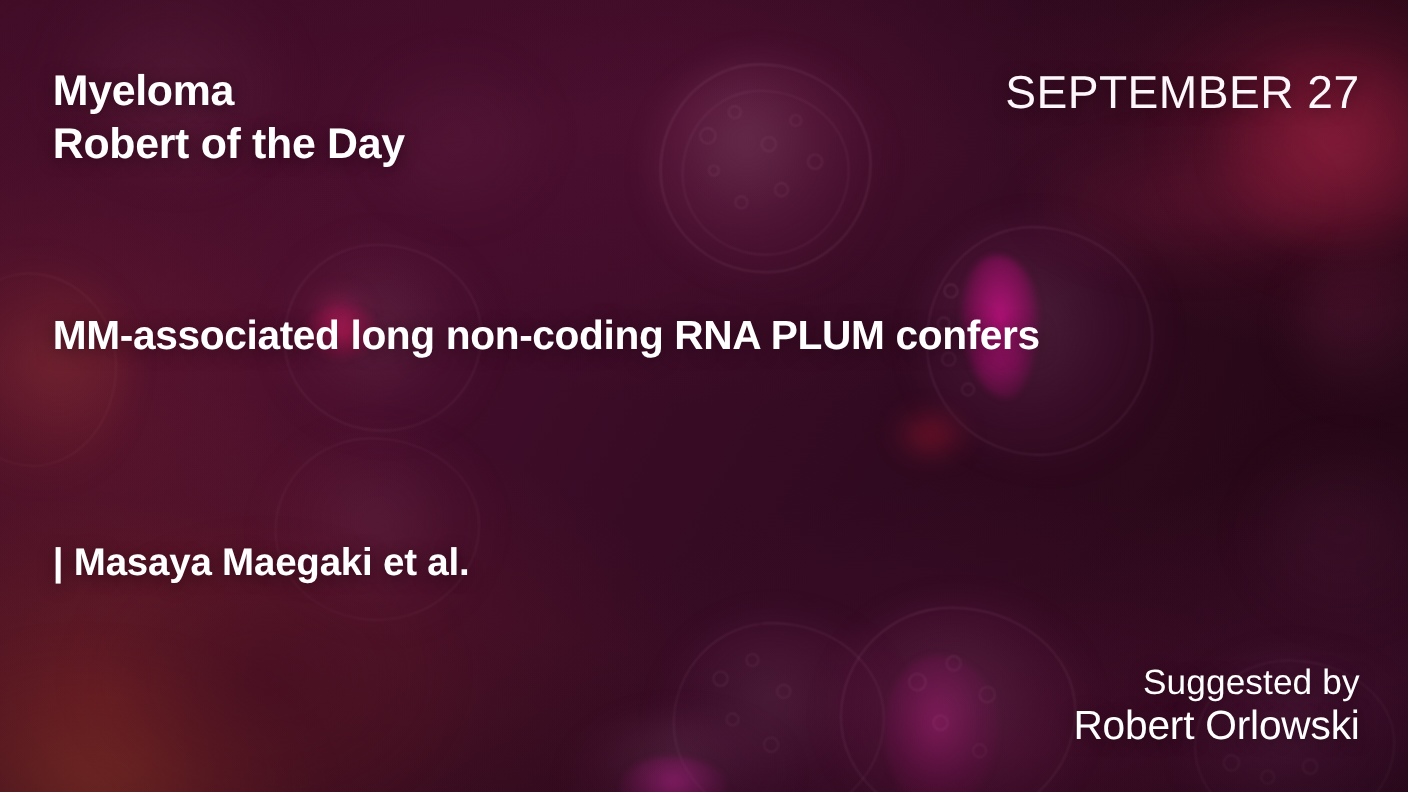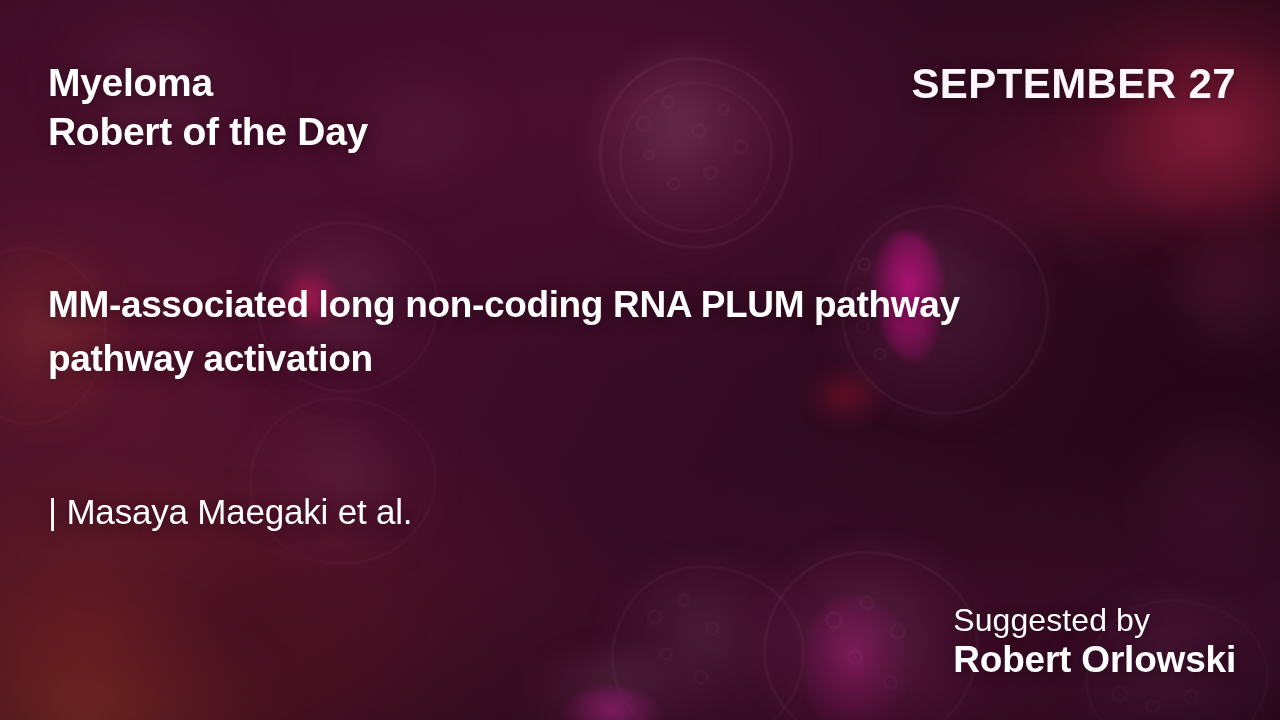--- a/index.html
+++ b/index.html
@@ -86,21 +86,21 @@
     letter-spacing:-0.3px;
     text-shadow:0 2px 14px rgba(20,0,12,0.55);
   }
   .brand .l2 { display:block; }
 
   .date {
     position:absolute;
     right:44px; top:60px;
     color:#fdf6fa;
     font-size:42px;
-    font-weight:bold;
+    font-weight:normal;
     letter-spacing:0.4px;
     text-shadow:0 2px 14px rgba(20,0,12,0.55);
   }
 
   .paper-title {
     position:absolute;
     left:48px; top:278px;
     width:1060px;
     color:#ffffff;
     font-size:37px;
@@ -109,52 +109,53 @@
     letter-spacing:-0.35px;
     text-shadow:0 2px 16px rgba(20,0,12,0.5);
   }
   .paper-title span { display:block; }
 
   .authors {
     position:absolute;
     left:48px; top:492px;
     color:#ffffff;
     font-size:35px;
-    font-weight:normal;
+    font-weight:bold;
     letter-spacing:-0.2px;
     text-shadow:0 2px 14px rgba(20,0,12,0.5);
   }
 
   .journal {
     position:absolute;
     left:48px; top:636px;
     color:#f6eaf1;
     font-size:29px;
     font-weight:normal;
     letter-spacing:0.1px;
     text-shadow:0 2px 14px rgba(20,0,12,0.5);
   }
 
   .suggested {
     position:absolute;
     right:44px; bottom:38px;
+    text-align:right;
     color:#ffffff;
     text-shadow:0 2px 14px rgba(20,0,12,0.5);
   }
   .suggested .sug-label {
     display:block;
     font-size:32px;
     font-weight:normal;
     line-height:1.16;
     letter-spacing:0.1px;
   }
   .suggested .sug-name {
     display:block;
     font-size:37px;
-    font-weight:bold;
+    font-weight:normal;
     line-height:1.16;
     letter-spacing:-0.2px;
   }
 </style>
 </head>
 <body>
 
 <div class="slide">
 
   <div class="cells">
@@ -269,22 +270,21 @@
   <div class="content">
 
     <div class="brand">
       <span class="l1">Myeloma</span>
       <span class="l2">Robert of the Day</span>
     </div>
 
     <div class="date">SEPTEMBER 27</div>
 
     <div class="paper-title">
-      <span>MM-associated long non-coding RNA PLUM pathway</span>
-      <span>pathway activation</span>
+      <span>MM-associated long non-coding RNA PLUM confers</span>
     </div>
 
     <div class="authors">|  Masaya Maegaki et al.</div>
 
 
     <div class="suggested">
       <span class="sug-label">Suggested by</span>
       <span class="sug-name">Robert Orlowski</span>
     </div>
 

